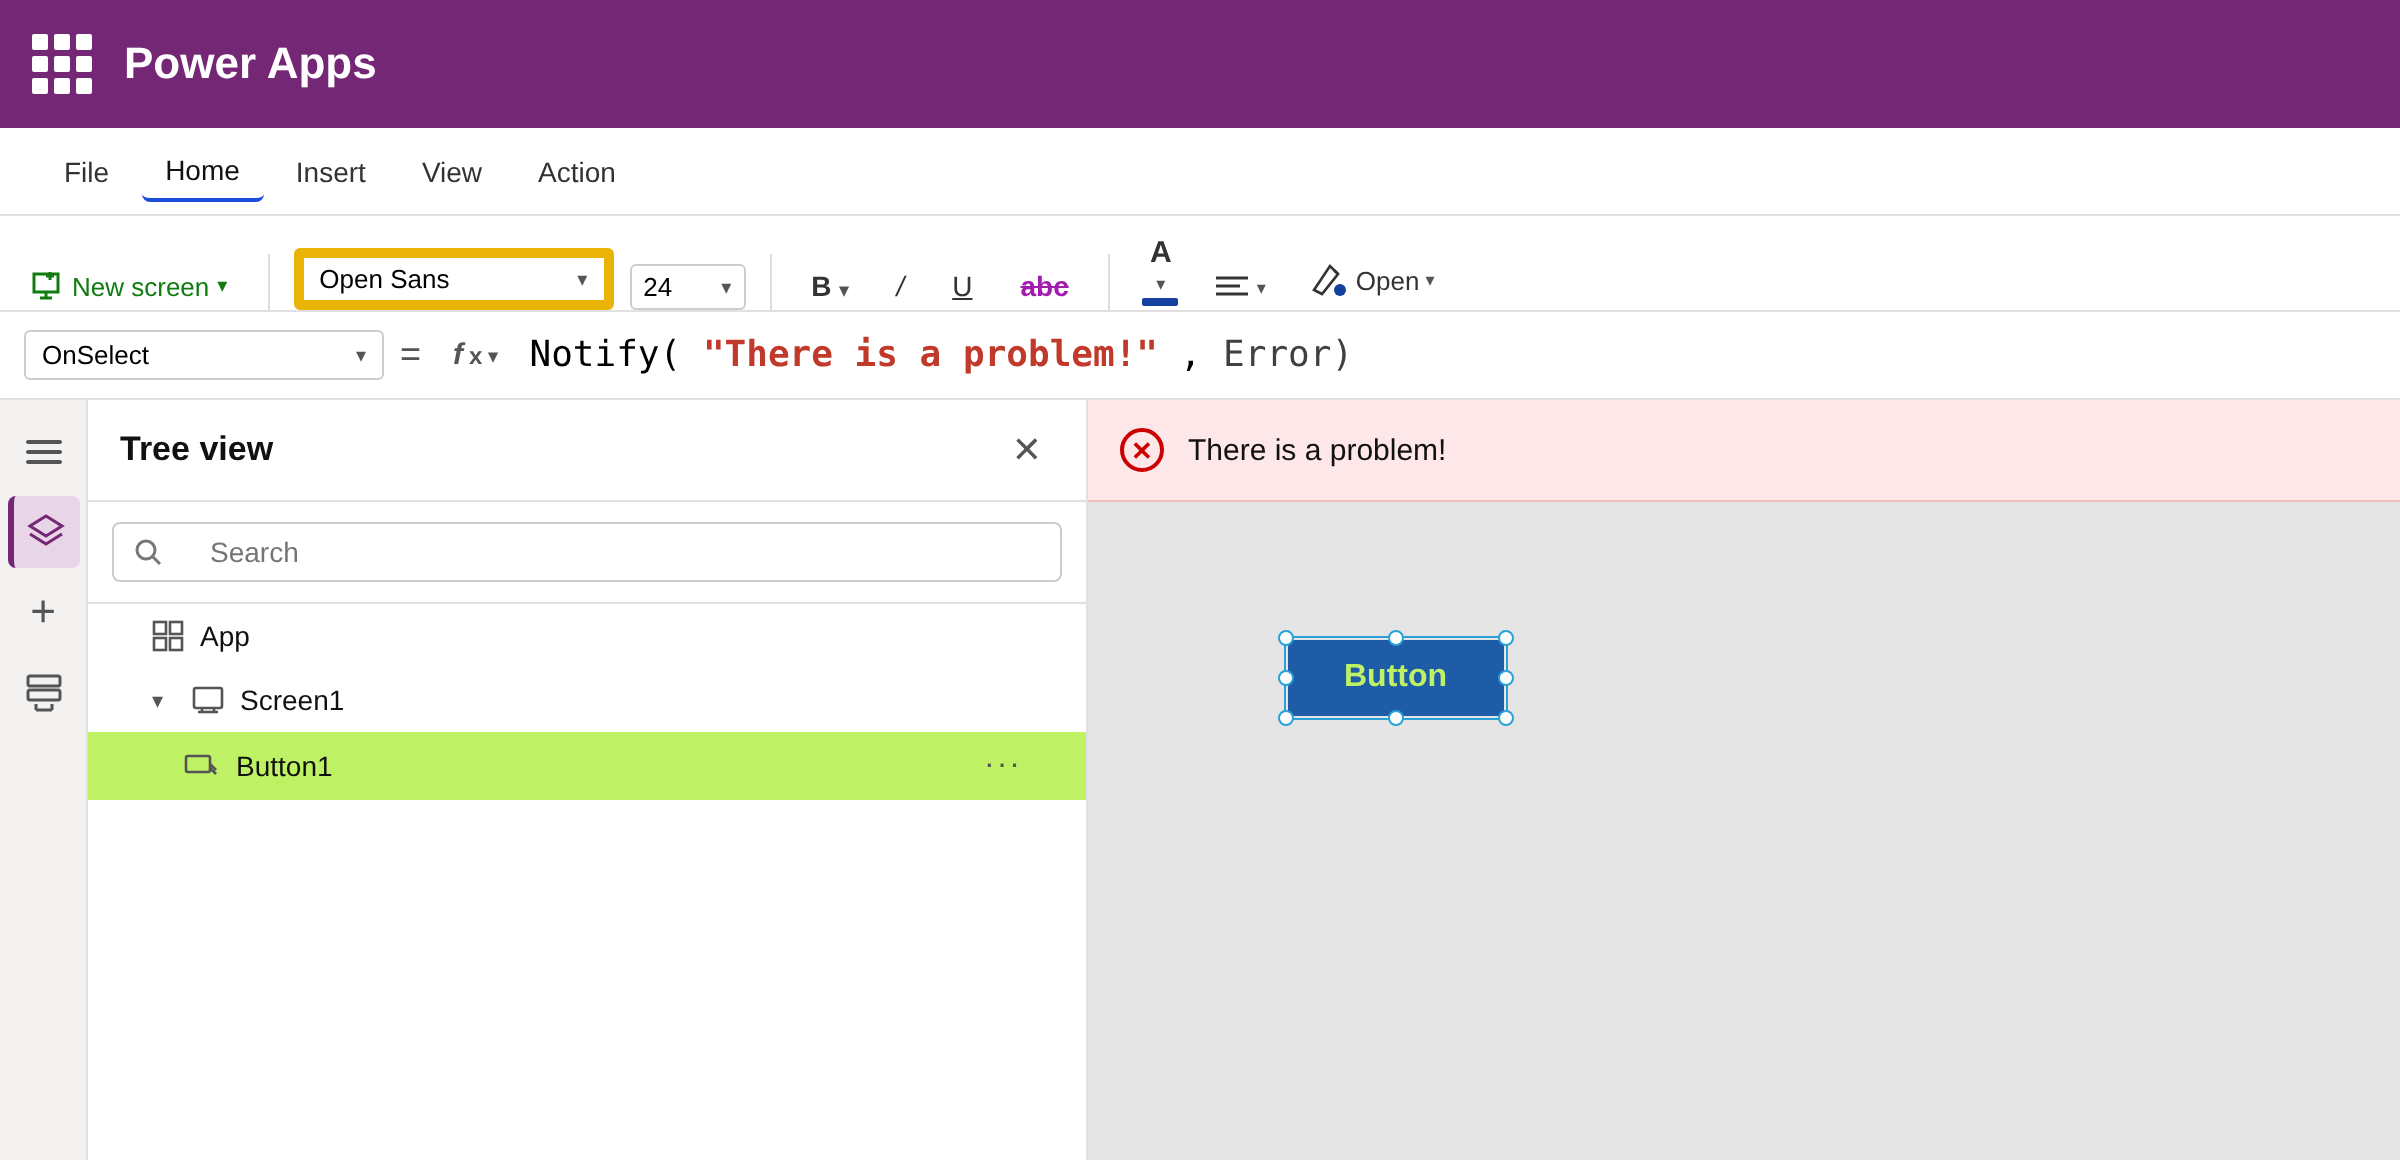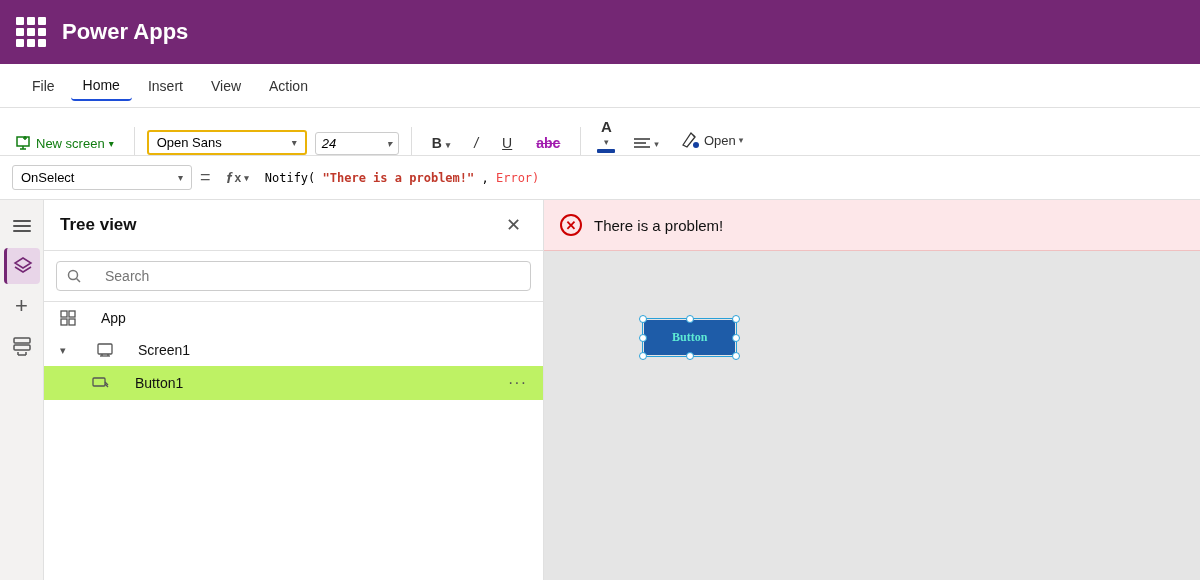--- a/index.html
+++ b/index.html
@@ -77,43 +77,42 @@
       background: none;
       border-radius: 3px;
     }
     .toolbar-sep {
       width: 1px;
       height: 28px;
       background: #ddd;
       margin: 0 4px;
     }
     .font-select {
-      border: 2px solid #eab308;
+      border: 5px solid #eab308;
       border-radius: 3px;
       padding: 3px 8px;
       font-size: 13px;
       width: 160px;
       display: flex;
       align-items: center;
       justify-content: space-between;
       cursor: pointer;
       background: white;
     }
     .size-select {
       border: 1px solid #ccc;
       border-radius: 3px;
       padding: 3px 6px;
       font-size: 13px;
-      width: 84px;
+      width: 58px;
       display: flex;
       align-items: center;
       justify-content: space-between;
       cursor: pointer;
       background: white;
-      font-style: italic;
     }
     .format-btn {
       font-size: 14px;
       font-weight: 700;
       padding: 4px 8px;
       cursor: pointer;
       border: none;
       background: none;
       color: #333;
       border-radius: 3px;
@@ -276,22 +275,22 @@
     .search-input {
       border: none;
       outline: none;
       font-size: 14px;
       flex: 1;
       color: #999;
     }
     .tree-item {
       display: flex;
       align-items: center;
-      padding: 8px 16px;
-      gap: 25px;
+      padding: 8px 32px;
+      gap: 8px;
       cursor: pointer;
       font-size: 14px;
       color: #111;
     }
     .tree-item.selected { background: #e8e8e8; }
     .tree-chevron { font-size: 11px; color: #555; width: 12px; }
     .tree-child { padding-left: 48px; }
     .tree-child.selected { background: #bef264; }
     .ellipsis-btn {
       margin-left: auto;
@@ -341,29 +340,28 @@
     }
 
     
     .canvas-button-wrapper {
       position: absolute;
       top: 120px;
       left: 100px;
     }
     .canvas-button {
       background: #1e5ca8;
-      color: #5eead4;
+      color: #bef264;
       border: none;
       padding: 10px 28px;
-      font-size: 12px;
+      font-size: 16px;
       font-weight: 600;
       cursor: pointer;
       border-radius: 2px;
       position: relative;
-      font-family: Liberation Serif, serif;
     }
     
     .handle {
       position: absolute;
       width: 8px;
       height: 8px;
       border: 1.5px solid #29a0d8;
       background: white;
       border-radius: 50%;
     }
@@ -381,21 +379,21 @@
       border: 1.5px solid #29a0d8;
       pointer-events: none;
     }
 
     
     svg { display: inline-block; vertical-align: middle; }
 
     .formula-bar-text {
       flex: 1;
       font-family: 'Consolas', monospace;
-      font-size: 12px;
+      font-size: 18px;
       display: flex;
       align-items: center;
       gap: 0;
     }
   </style>
 </head>
 <body>
 
 <div class="top-bar">
   <div class="top-bar-grid">
@@ -499,21 +497,21 @@
   <button class="fx-btn">
     <span style="font-style:italic; font-weight:700; font-size:15px;">f</span>
       <span style="font-size:12px; font-style:normal; vertical-align:super;">x</span>
     <span style="font-size:9px; font-style:normal; color:#555;">▾</span>
   </button>
   <div class="formula-bar-text">
     <span style="color:#000;">Notify(</span>
     <span>&nbsp;</span>
     <span style="color:#c0392b; font-weight:600;">"There is a problem!"</span>
     <span>&nbsp;,&nbsp;</span>
-    <span style="color:#ef4444;">Error)</span>
+    <span style="color:#404040;">Error)</span>
   </div>
 </div>
 
 <div class="main-area">
 
   <div class="icon-rail">
     <div class="rail-icon hamburger">
       <div class="hamburger-line"></div>
       <div class="hamburger-line"></div>
       <div class="hamburger-line"></div>

